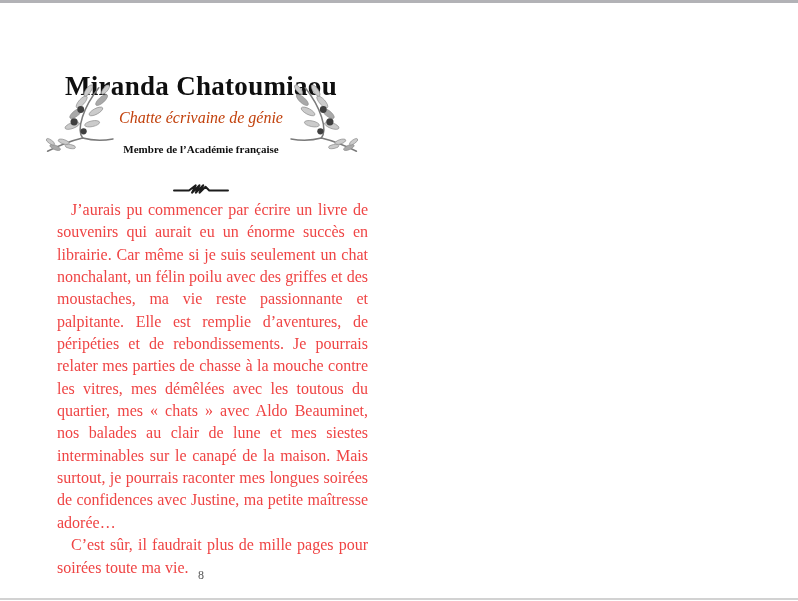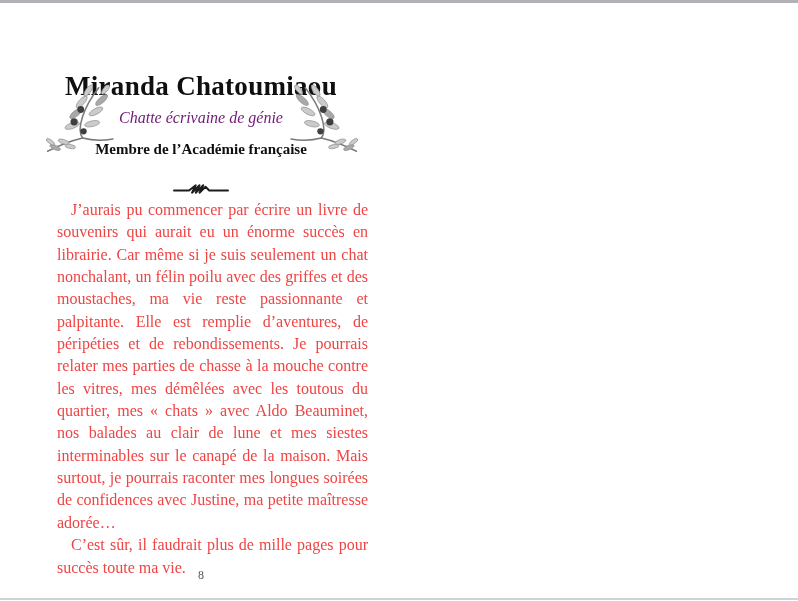--- a/index.html
+++ b/index.html
@@ -47,26 +47,26 @@
     font-size: 27px;
     font-weight: 700;
     letter-spacing: 0.3px;
     color: #0f0f0f;
     line-height: 24px;
     margin: 0;
   }
   .author-subtitle {
     font-size: 16px;
     font-style: italic;
-    color: #701a75;
+    color: #c2410c;
     line-height: 19px;
     margin: 10px 0 0 0;
   }
   .author-affiliation {
-    font-size: 15px;
+    font-size: 11px;
     font-weight: 700;
     color: #0f0f0f;
     line-height: 18px;
     margin: 13px 0 0 0;
   }
   .divider-wrap {
     margin-top: 23px;
     height: 14px;
   }
   .branch {
@@ -174,21 +174,21 @@
 
     <div class="divider-wrap">
       <svg viewBox="0 0 76 16" width="58" height="12" aria-hidden="true">
         <path d="M2 10 L22 10 L31 3 L26 13 L36 3 L31 13 L41 3 L36 13 L44 5 L49 10 L74 10" fill="none" stroke="#1c1c1c" stroke-width="2.6" stroke-linecap="round" stroke-linejoin="round"></path>
       </svg>
     </div>
   </div>
 
   <div class="body-col left-col">
     <p>J’aurais pu commencer par écrire un livre de souvenirs qui aurait eu un énorme succès en librairie. Car même si je suis seulement un chat nonchalant, un félin poilu avec des griffes et des moustaches, ma vie reste passionnante et palpitante. Elle est remplie d’aventures, de péripéties et de rebondissements. Je pourrais relater mes parties de chasse à la mouche contre les vitres, mes démêlées avec les toutous du quartier, mes « chats » avec Aldo Beauminet, nos balades au clair de lune et mes siestes interminables sur le canapé de la maison. Mais surtout, je pourrais raconter mes longues soirées de confidences avec Justine, ma petite maîtresse adorée…</p>
-    <p>C’est sûr, il faudrait plus de mille pages pour succès toute ma vie.</p>
+    <p>C’est sûr, il faudrait plus de mille pages pour soirées toute ma vie.</p>
   </div>
 
   <div class="page-number num-left">8</div>
 </div>
 
 <div class="page right">
 
   
 
   

